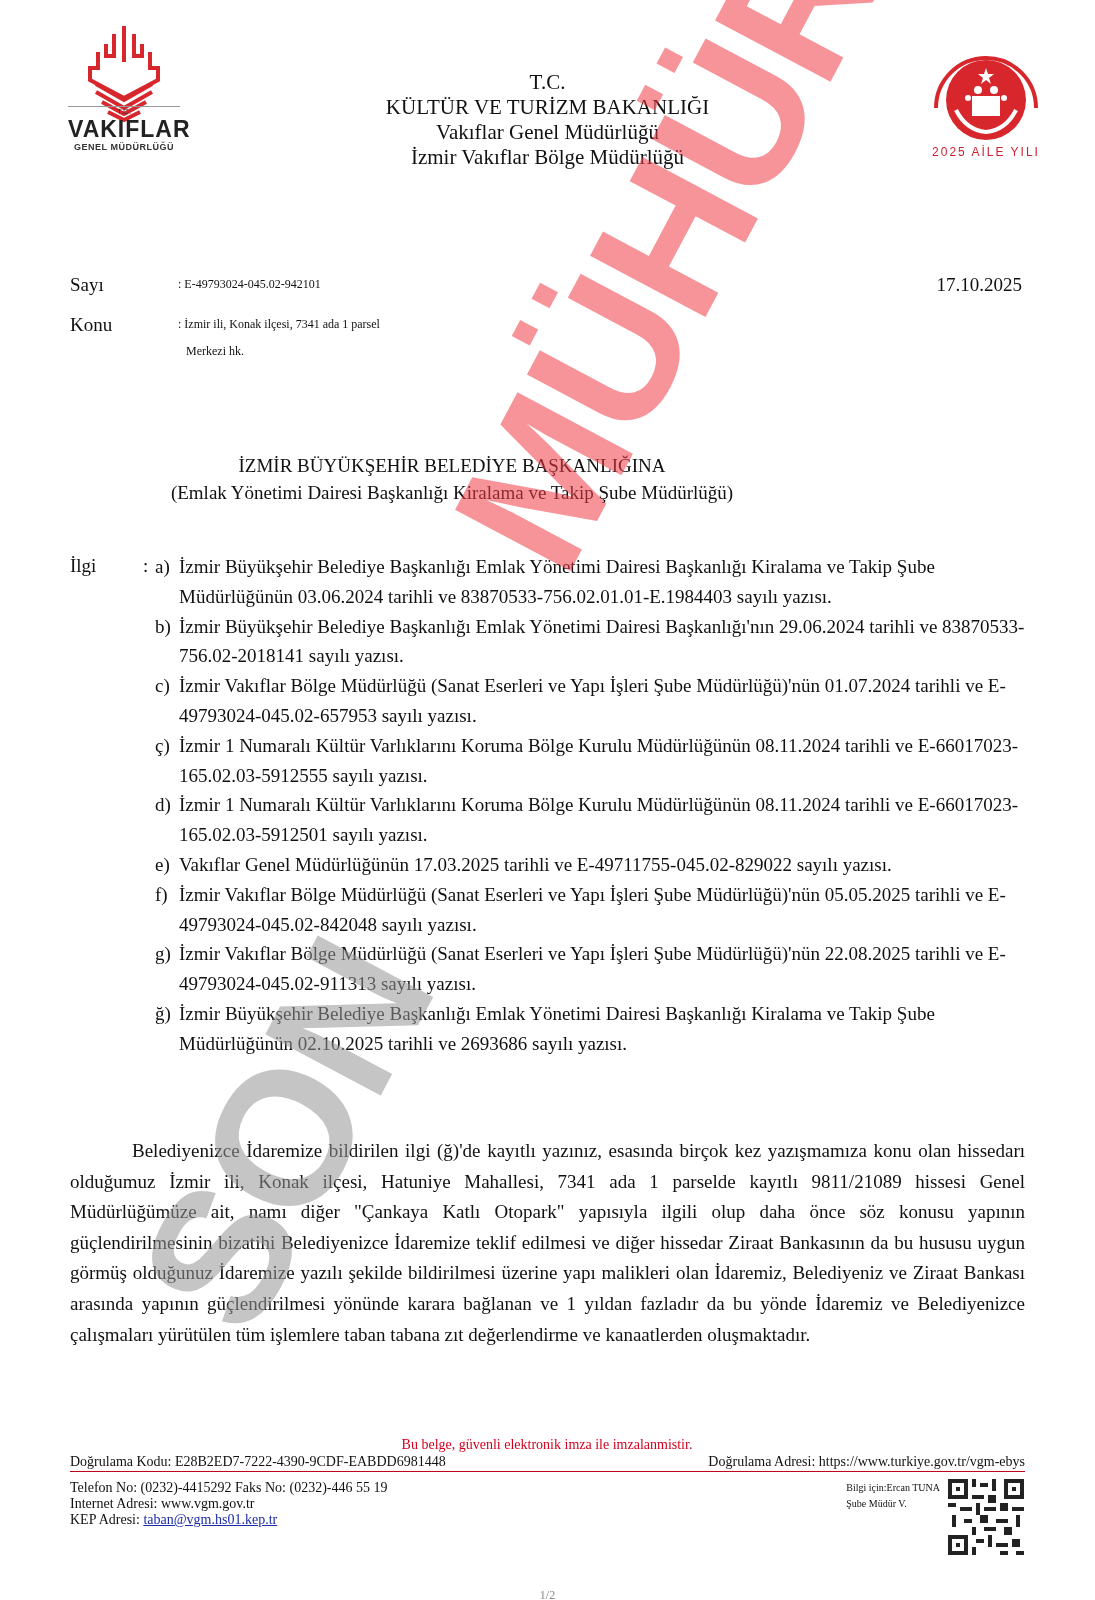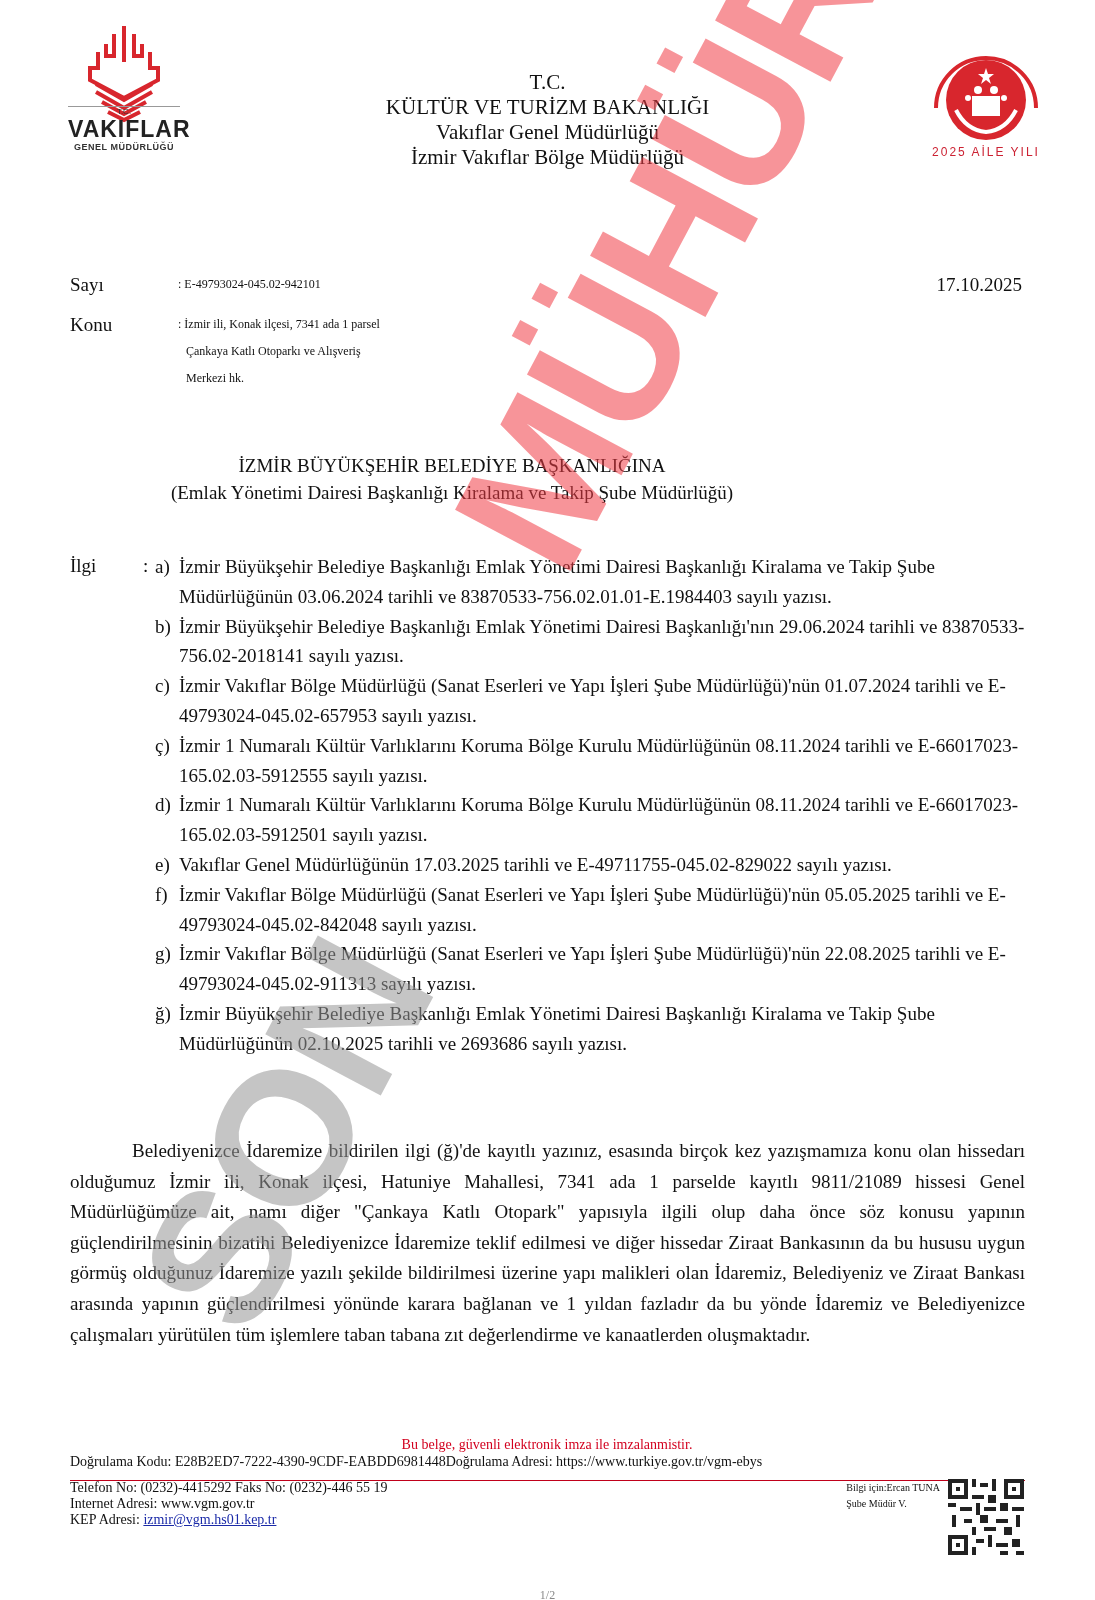--- a/index.html
+++ b/index.html
@@ -17,21 +17,21 @@
   .date { right: 73px; font-size: 19px; }
   .addressee { left: 0; width: 904px; text-align: center; font-size: 19px; line-height: 27px; top: 452px; }
   .ilgi-label { left: 70px; top: 555px; font-size: 19px; }
   .ilgi-colon { left: 143px; top: 555px; font-size: 19px; }
   .refs { left: 155px; top: 552px; width: 870px; font-size: 19px; line-height: 29.8px; }
   .ref { display: flex; }
   .ref .k { width: 24px; flex: 0 0 24px; }
   .ref .t { flex: 1; }
   .body-para { left: 70px; top: 1136px; width: 955px; font-size: 19px; line-height: 30.6px; text-align: justify; text-indent: 62px; }
   .esign { left: 0; width: 1094px; text-align: center; top: 1437px; font-size: 14px; color: #d2001e; }
-  .verify-row { left: 70px; top: 1454px; width: 955px; font-size: 14px; display: flex; justify-content: flex-start; border-bottom: 1.5px solid #c0001a; padding-bottom: 10px; }
+  .verify-row { left: 70px; top: 1454px; width: 955px; font-size: 14px; display: flex; justify-content: space-between; border-bottom: 1.5px solid #c0001a; padding-bottom: 1px; }
   .footer-left { left: 70px; top: 1480px; font-size: 14px; line-height: 16px; }
   .footer-right { right: 155px; top: 1480px; font-size: 10px; line-height: 16px; text-align: left; }
   .kep-link { color: #1a2aa8; text-decoration: underline; }
   .qr { left: 948px; top: 1479px; width: 76px; height: 76px; }
   .watermark-red {
     left: 410px; top: 500px; font-family: "Liberation Sans", sans-serif; font-weight: bold;
     font-size: 190px; color: rgba(240,60,70,0.55); transform: rotate(-62deg); transform-origin: left top;
     letter-spacing: -4px; white-space: nowrap;
   }
   .watermark-gray {
@@ -86,21 +86,20 @@
   <div>İzmir Vakıflar Bölge Müdürlüğü</div>
 </div>
 
 <div class="abs meta-label" style="top:274px;">Sayı</div>
 <div class="abs meta-val" style="top:271px;">: E-49793024-045.02-942101</div>
 <div class="abs date" style="top:274px;">17.10.2025</div>
 
 <div class="abs meta-label" style="top:314px;">Konu</div>
 <div class="abs meta-val" style="top:311px;">
   <div>: İzmir ili, Konak ilçesi, 7341 ada 1 parsel</div>
-  <div style="padding-left:8px;">Çankaya Katlı Otoparkı ve Alışveriş</div>
   <div style="padding-left:8px;">Merkezi hk.</div>
 </div>
 
 <div class="abs addressee">
   <div>İZMİR BÜYÜKŞEHİR BELEDİYE BAŞKANLIĞINA</div>
   <div>(Emlak Yönetimi Dairesi Başkanlığı Kiralama ve Takip Şube Müdürlüğü)</div>
 </div>
 
 <div class="abs ilgi-label">İlgi</div>
 <div class="abs ilgi-colon">:</div>
@@ -149,21 +148,21 @@
 <div class="abs watermark-gray">SON</div>
 
 <div class="abs esign">Bu belge, güvenli elektronik imza ile imzalanmistir.</div>
 <div class="abs verify-row">
   <span>Doğrulama Kodu: E28B2ED7-7222-4390-9CDF-EABDD6981448</span>
   <span>Doğrulama Adresi: https://www.turkiye.gov.tr/vgm-ebys</span>
 </div>
 <div class="abs footer-left">
   <div>Telefon No: (0232)-4415292 Faks No: (0232)-446 55 19</div>
   <div>Internet Adresi: www.vgm.gov.tr</div>
-  <div><span>KEP Adresi: </span><span class="kep-link">izmir@vgm.hs01.kep.tr</span></div>
+  <div><span>KEP Adresi: </span><span class="kep-link">taban@vgm.hs01.kep.tr</span></div>
 </div>
 <div class="abs footer-right">
   <div>Bilgi için:Ercan TUNA</div>
   <div>Şube Müdür V.</div>
 </div>
 <div class="abs qr">
   <svg width="76" height="76" viewBox="0 0 19 19">
     <rect width="19" height="19" fill="#fff"></rect>
     <g fill="#222">
       <rect x="0" y="0" width="5" height="5"></rect>

